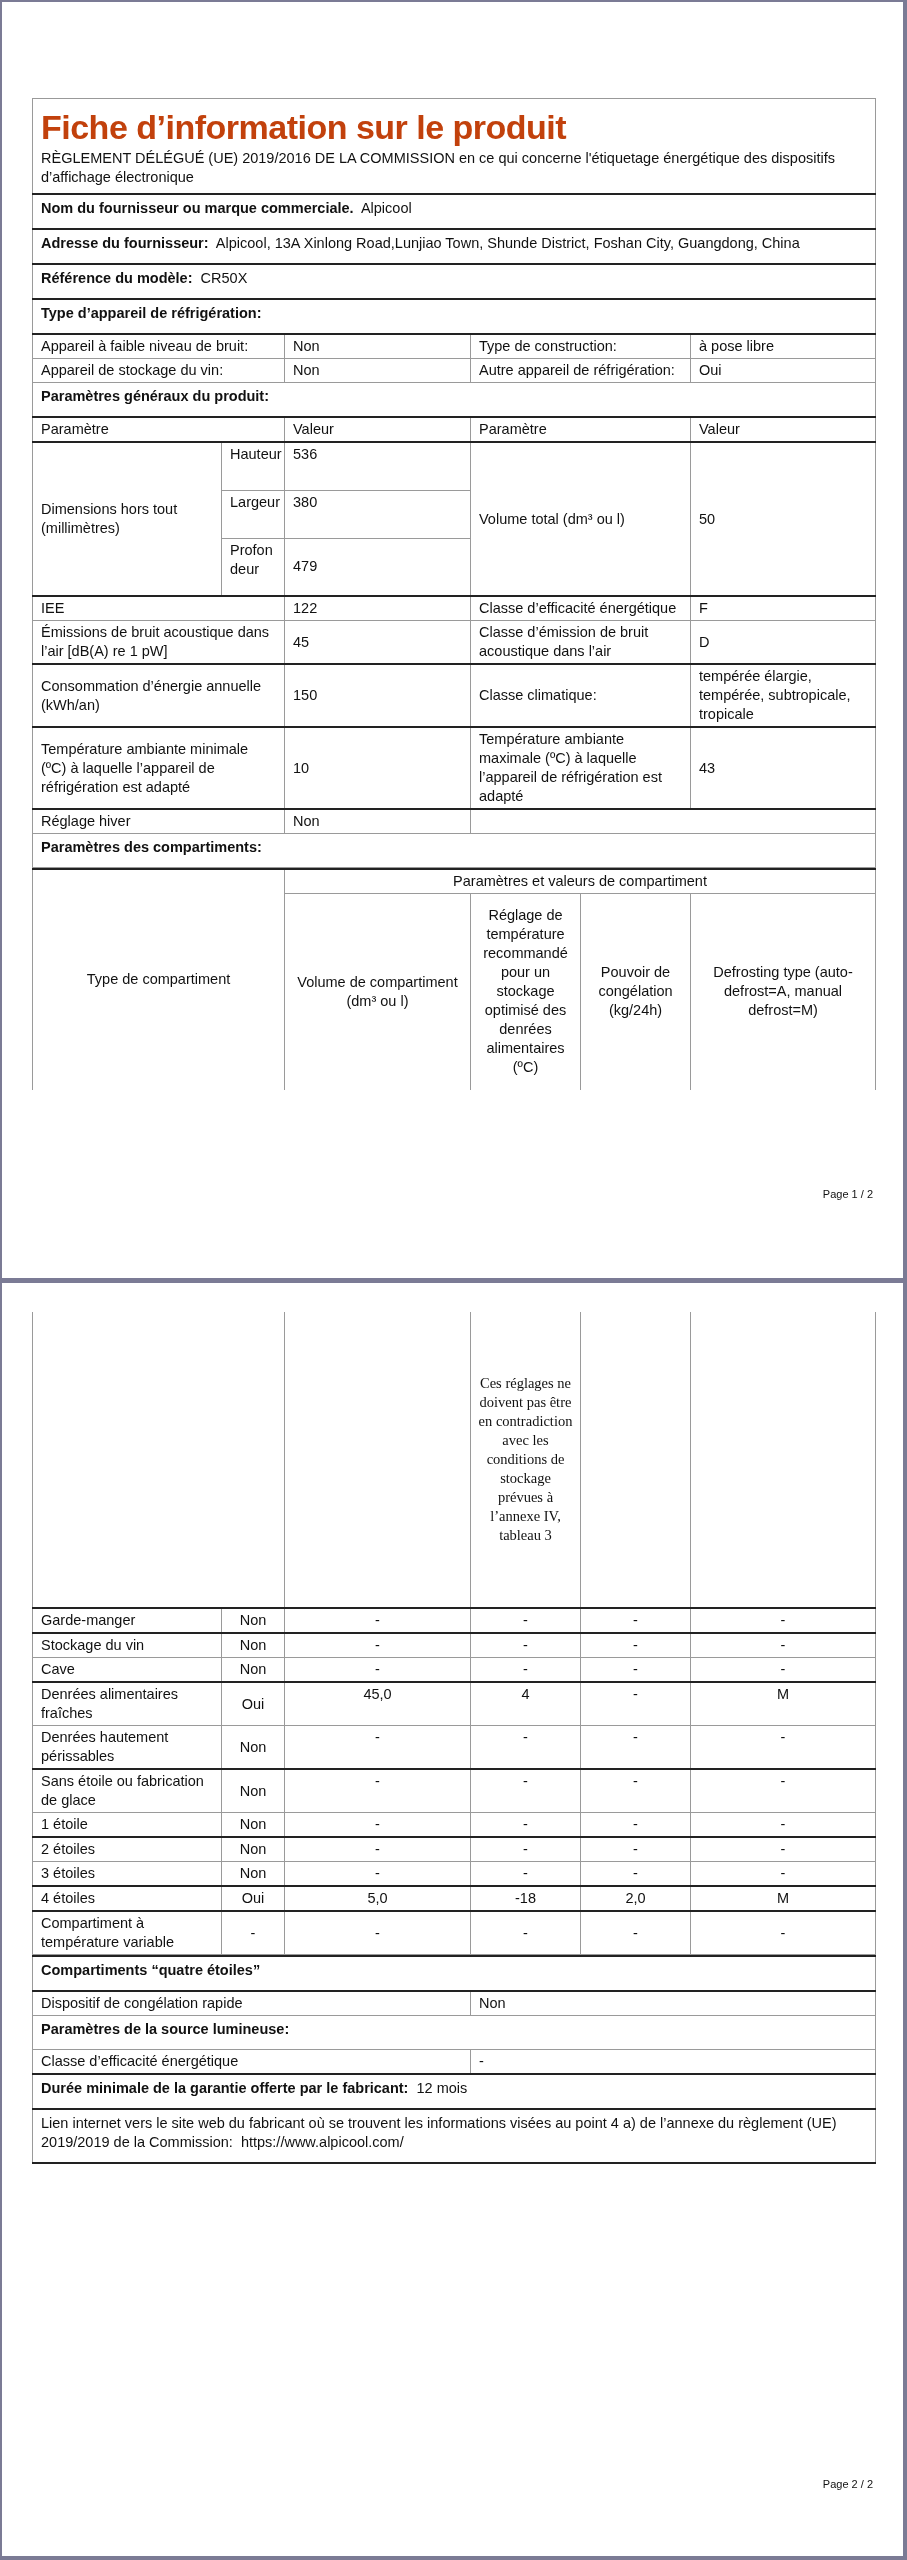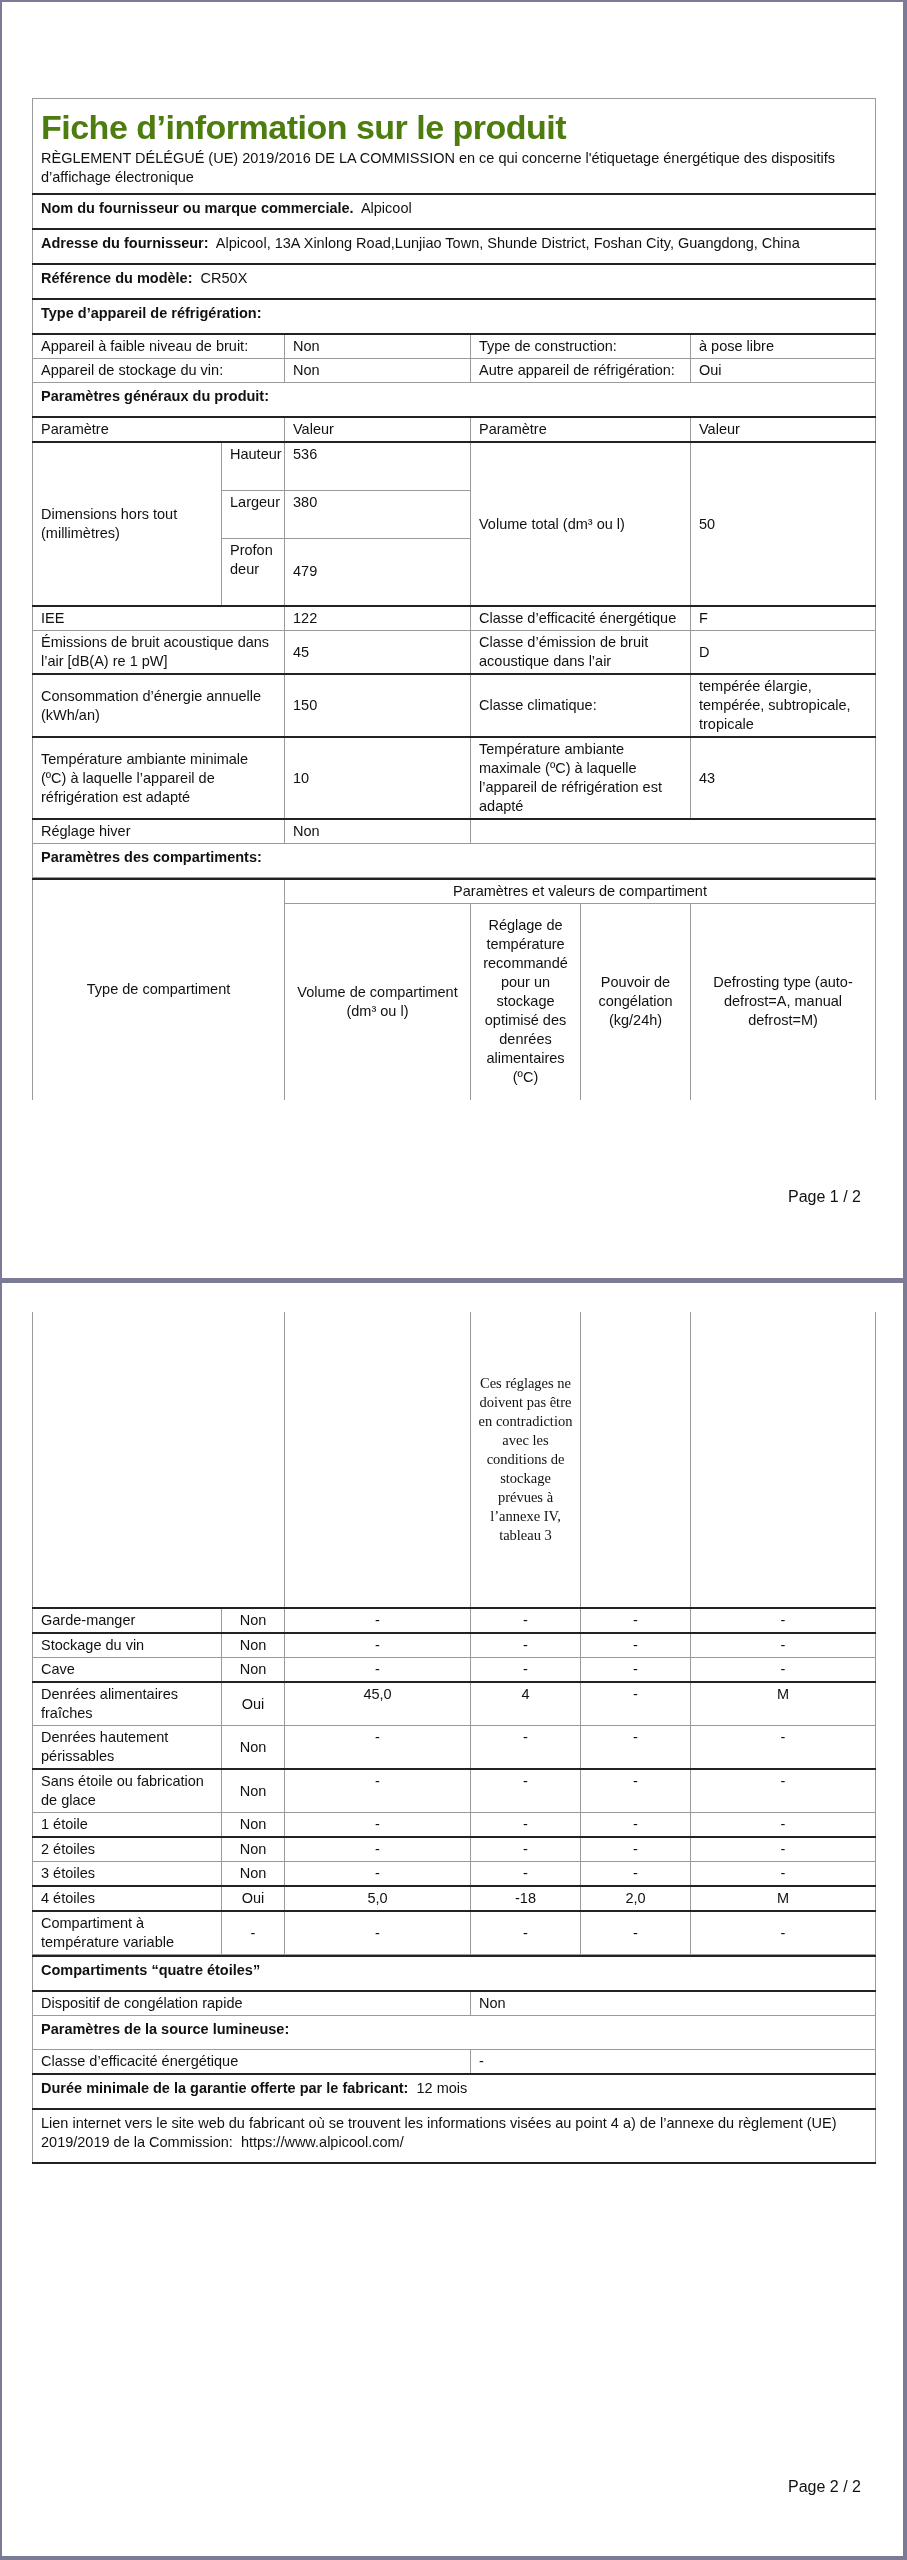--- a/index.html
+++ b/index.html
@@ -22,28 +22,28 @@
   #page2 .sheet { top: 29px; }
   table { border-collapse: collapse; width: 843px; table-layout: fixed; }
   td {
     border-left: 1px solid #9a9a9a; border-right: 1px solid #9a9a9a;
     border-top: 1px solid #9a9a9a; border-bottom: 1px solid #9a9a9a;
     padding: 2px 8px; vertical-align: top; box-sizing: border-box;
   }
   tr.dk > td { border-top: 2px solid #222; }
   .bold { font-weight: bold; }
   .title {
-    font-size: 34px; line-height: 40px; font-weight: bold; color: #4d7c0f;
+    font-size: 34px; line-height: 40px; font-weight: bold; color: #c2410c;
     padding: 6px 8px 2px 8px; letter-spacing: -0.5px;
   }
   .c { text-align: center; }
   .vm { vertical-align: middle; }
   .sec td { padding-top: 4px; padding-bottom: 10px; }
   .pagenum {
-    position: absolute; right: 42px; font-size: 16px; color: #111;
+    position: absolute; right: 30px; font-size: 11px; color: #111;
   }
   #page1 .pagenum { top: 1186px; }
   #page2 .pagenum { top: 2478px; }
   .open-bottom td { border-bottom: none; }
   .open-top td { border-top: none; }
 </style>
 </head>
 <body>
 
 <div class="page" id="page1">
@@ -110,21 +110,21 @@
         <td style="height:48px;">Hauteur</td>
         <td>536</td>
         <td rowspan="3" class="vm">Volume total (dm³ ou l)</td>
         <td rowspan="3" class="vm">50</td>
       </tr>
       <tr>
         <td style="height:48px;">Largeur</td>
         <td>380</td>
       </tr>
       <tr>
-        <td style="height:68px; word-break:break-all;">Profondeur</td>
+        <td style="height:58px; word-break:break-all;">Profondeur</td>
         <td class="vm">479</td>
       </tr>
       <tr class="dk">
         <td colspan="2">IEE</td>
         <td>122</td>
         <td>Classe d’efficacité énergétique</td>
         <td>F</td>
       </tr>
       <tr>
         <td colspan="2">Émissions de bruit acoustique dans l’air [dB(A) re 1 pW]</td>

